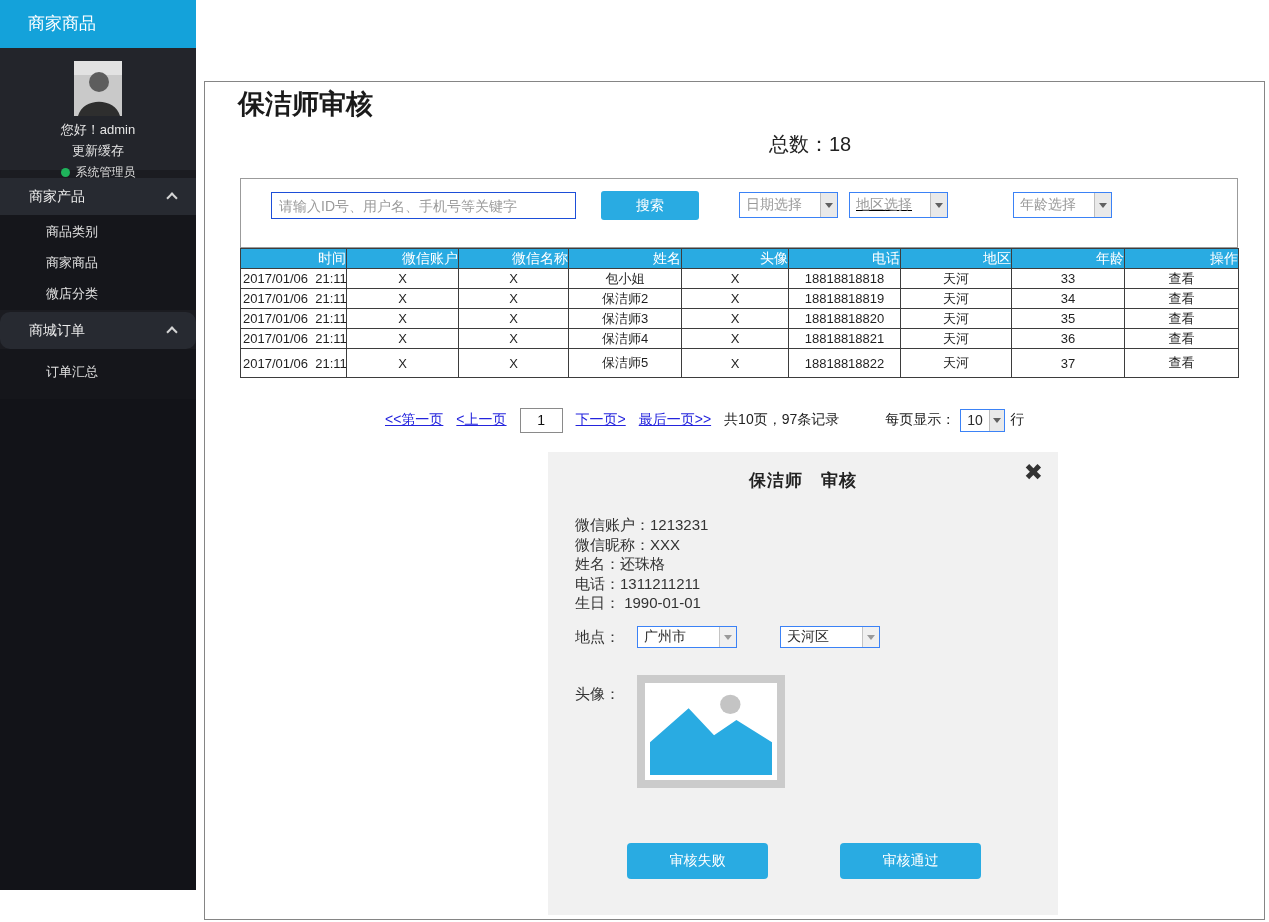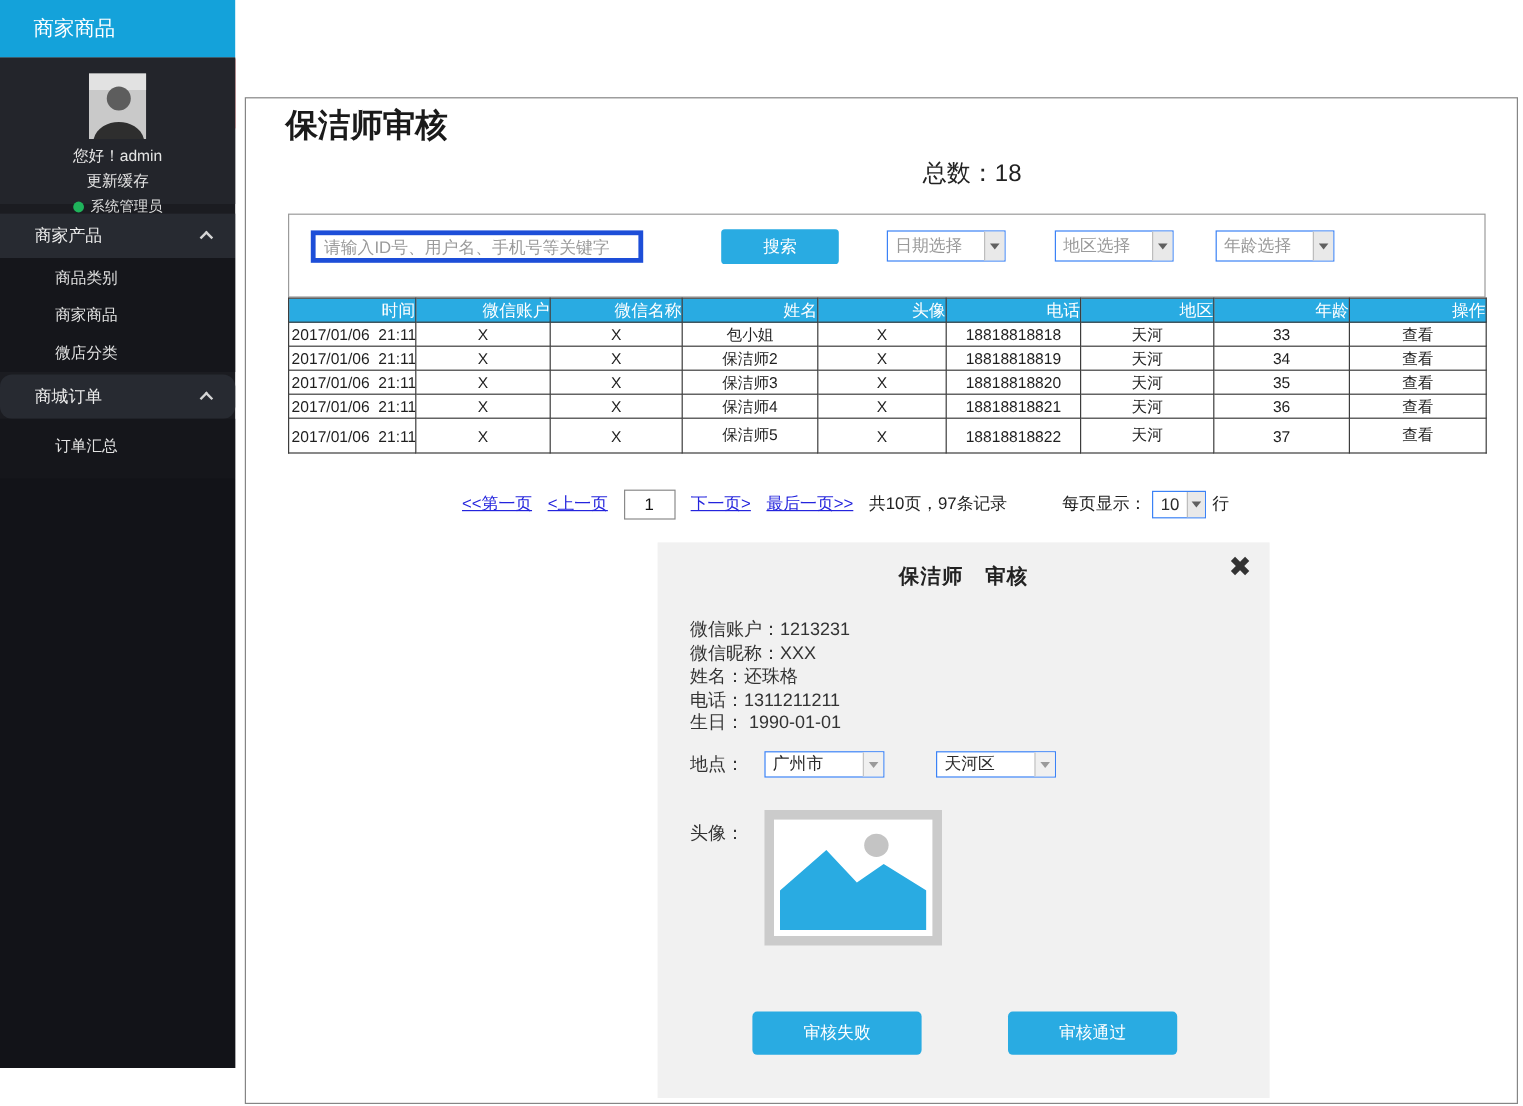--- a/index.html
+++ b/index.html
@@ -31,21 +31,21 @@
   .m-item{height:31px;line-height:31px;padding-left:46px;font-size:13px;cursor:pointer;}
   .m-item.tall{height:46px;line-height:46px;}
   .side-rest{position:absolute;left:0;top:351px;width:100%;height:491px;background:var(--side-rest);}
 
   
   .panel{position:absolute;left:204px;top:81px;width:1061px;height:839px;border:1px solid #858585;background:#fff;}
   .page-title{position:absolute;left:33px;top:4px;font-size:27px;font-weight:bold;color:#1a1a1a;}
   .total{position:absolute;left:564px;top:49px;font-size:20px;color:#222;}
 
   .filter{position:absolute;left:35px;top:96px;width:998px;height:70px;border:1px solid #9b9b9b;}
-  .search{position:absolute;left:18px;top:13px;width:277px;height:27px;border:4px solid #1d4ed8;font-size:14px;padding:0 7px;color:#333;}
+  .search{position:absolute;left:30px;top:13px;width:305px;height:27px;border:1px solid #1d4ed8;font-size:14px;padding:0 7px;color:#333;}
   .search::placeholder{color:#9a9a9a;}
   .btn{background:var(--accent);color:#fff;border:none;font-size:14px;cursor:pointer;}
   .search-btn{position:absolute;left:360px;top:12px;width:98px;height:29px;border-radius:3px;}
 
   .dropdown{display:inline-flex;align-items:stretch;background:#fff;border:1px solid #3b82f6;height:26px;}
   .dd-label{flex:1;font-size:14px;color:#999;display:flex;align-items:center;padding-left:6px;white-space:nowrap;}
   .dd-label.dark{color:#2b2b2b;}
   .dd-btn{width:17px;background:#e9e9e9;border-left:1px solid #bdbdbd;display:flex;align-items:center;justify-content:center;}
   .caret{width:0;height:0;border-left:4px solid transparent;border-right:4px solid transparent;border-top:5px solid #606060;}
   .filter-dd{position:absolute;top:13px;width:99px;}
@@ -136,21 +136,21 @@
     <div class="total">总数：18</div>
 
     <div class="filter">
       <input class="search" type="text" placeholder="请输入ID号、用户名、手机号等关键字" style="">
       <button class="btn search-btn">搜索</button>
       <span><span class="dropdown filter-dd" style="left: 498px;">
             <span class="dd-label">日期选择</span>
             <span class="dd-btn">
               <i class="caret"></i>
             </span>
-          </span><span class="dropdown filter-dd" style="left: 638px;">
+          </span><span class="dropdown filter-dd" style="left: 608px; text-decoration: underline;">
             <span class="dd-label">地区选择</span>
             <span class="dd-btn">
               <i class="caret"></i>
             </span>
           </span><span class="dropdown filter-dd" style="left: 772px;">
             <span class="dd-label">年龄选择</span>
             <span class="dd-btn">
               <i class="caret"></i>
             </span>
           </span></span>

